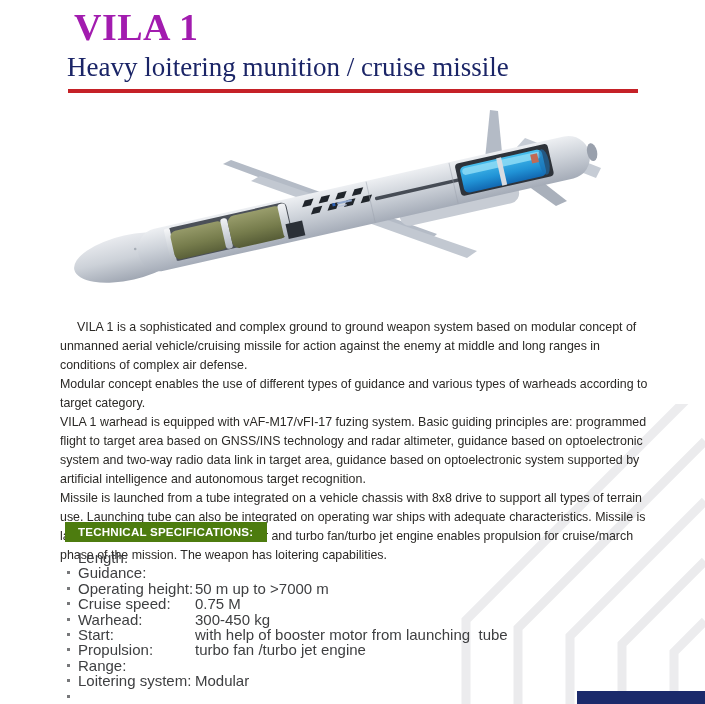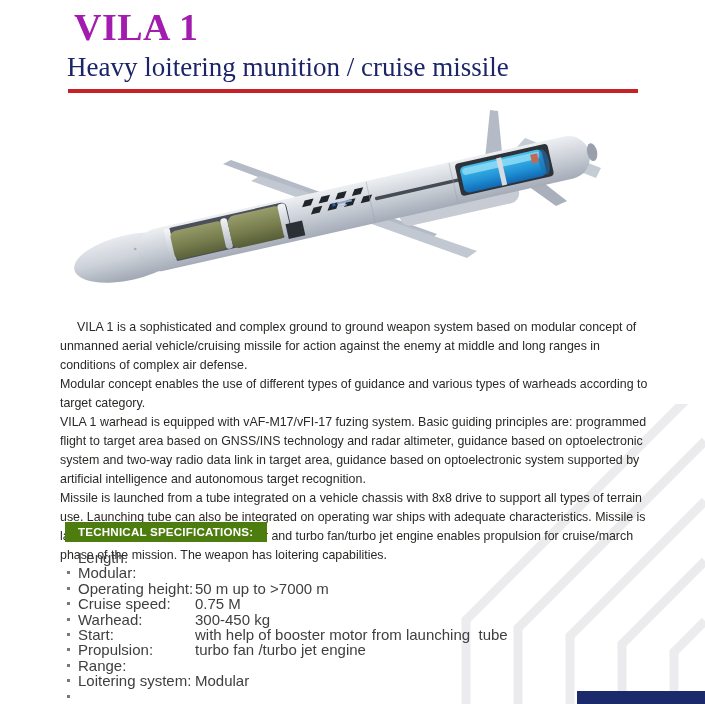--- a/index.html
+++ b/index.html
@@ -181,21 +181,21 @@
 
 <div id="spec-header" class="layer">TECHNICAL SPECIFICATIONS:</div>
 
 <div id="spec-list" class="layer">
   <div class="spec-row">
     <span class="spec-bullet"></span>
     <span class="spec-label">Length:</span>
   </div>
   <div class="spec-row">
     <span class="spec-bullet"></span>
-    <span class="spec-label">Modular:</span>
+    <span class="spec-label">Guidance:</span>
   </div>
   <div class="spec-row">
     <span class="spec-bullet"></span>
     <span class="spec-label">Operating height:</span>
     <span class="spec-value">50 m up to &gt;7000 m</span>
   </div>
   <div class="spec-row">
     <span class="spec-bullet"></span>
     <span class="spec-label">Cruise speed:</span>
     <span class="spec-value">0.75 M</span>

